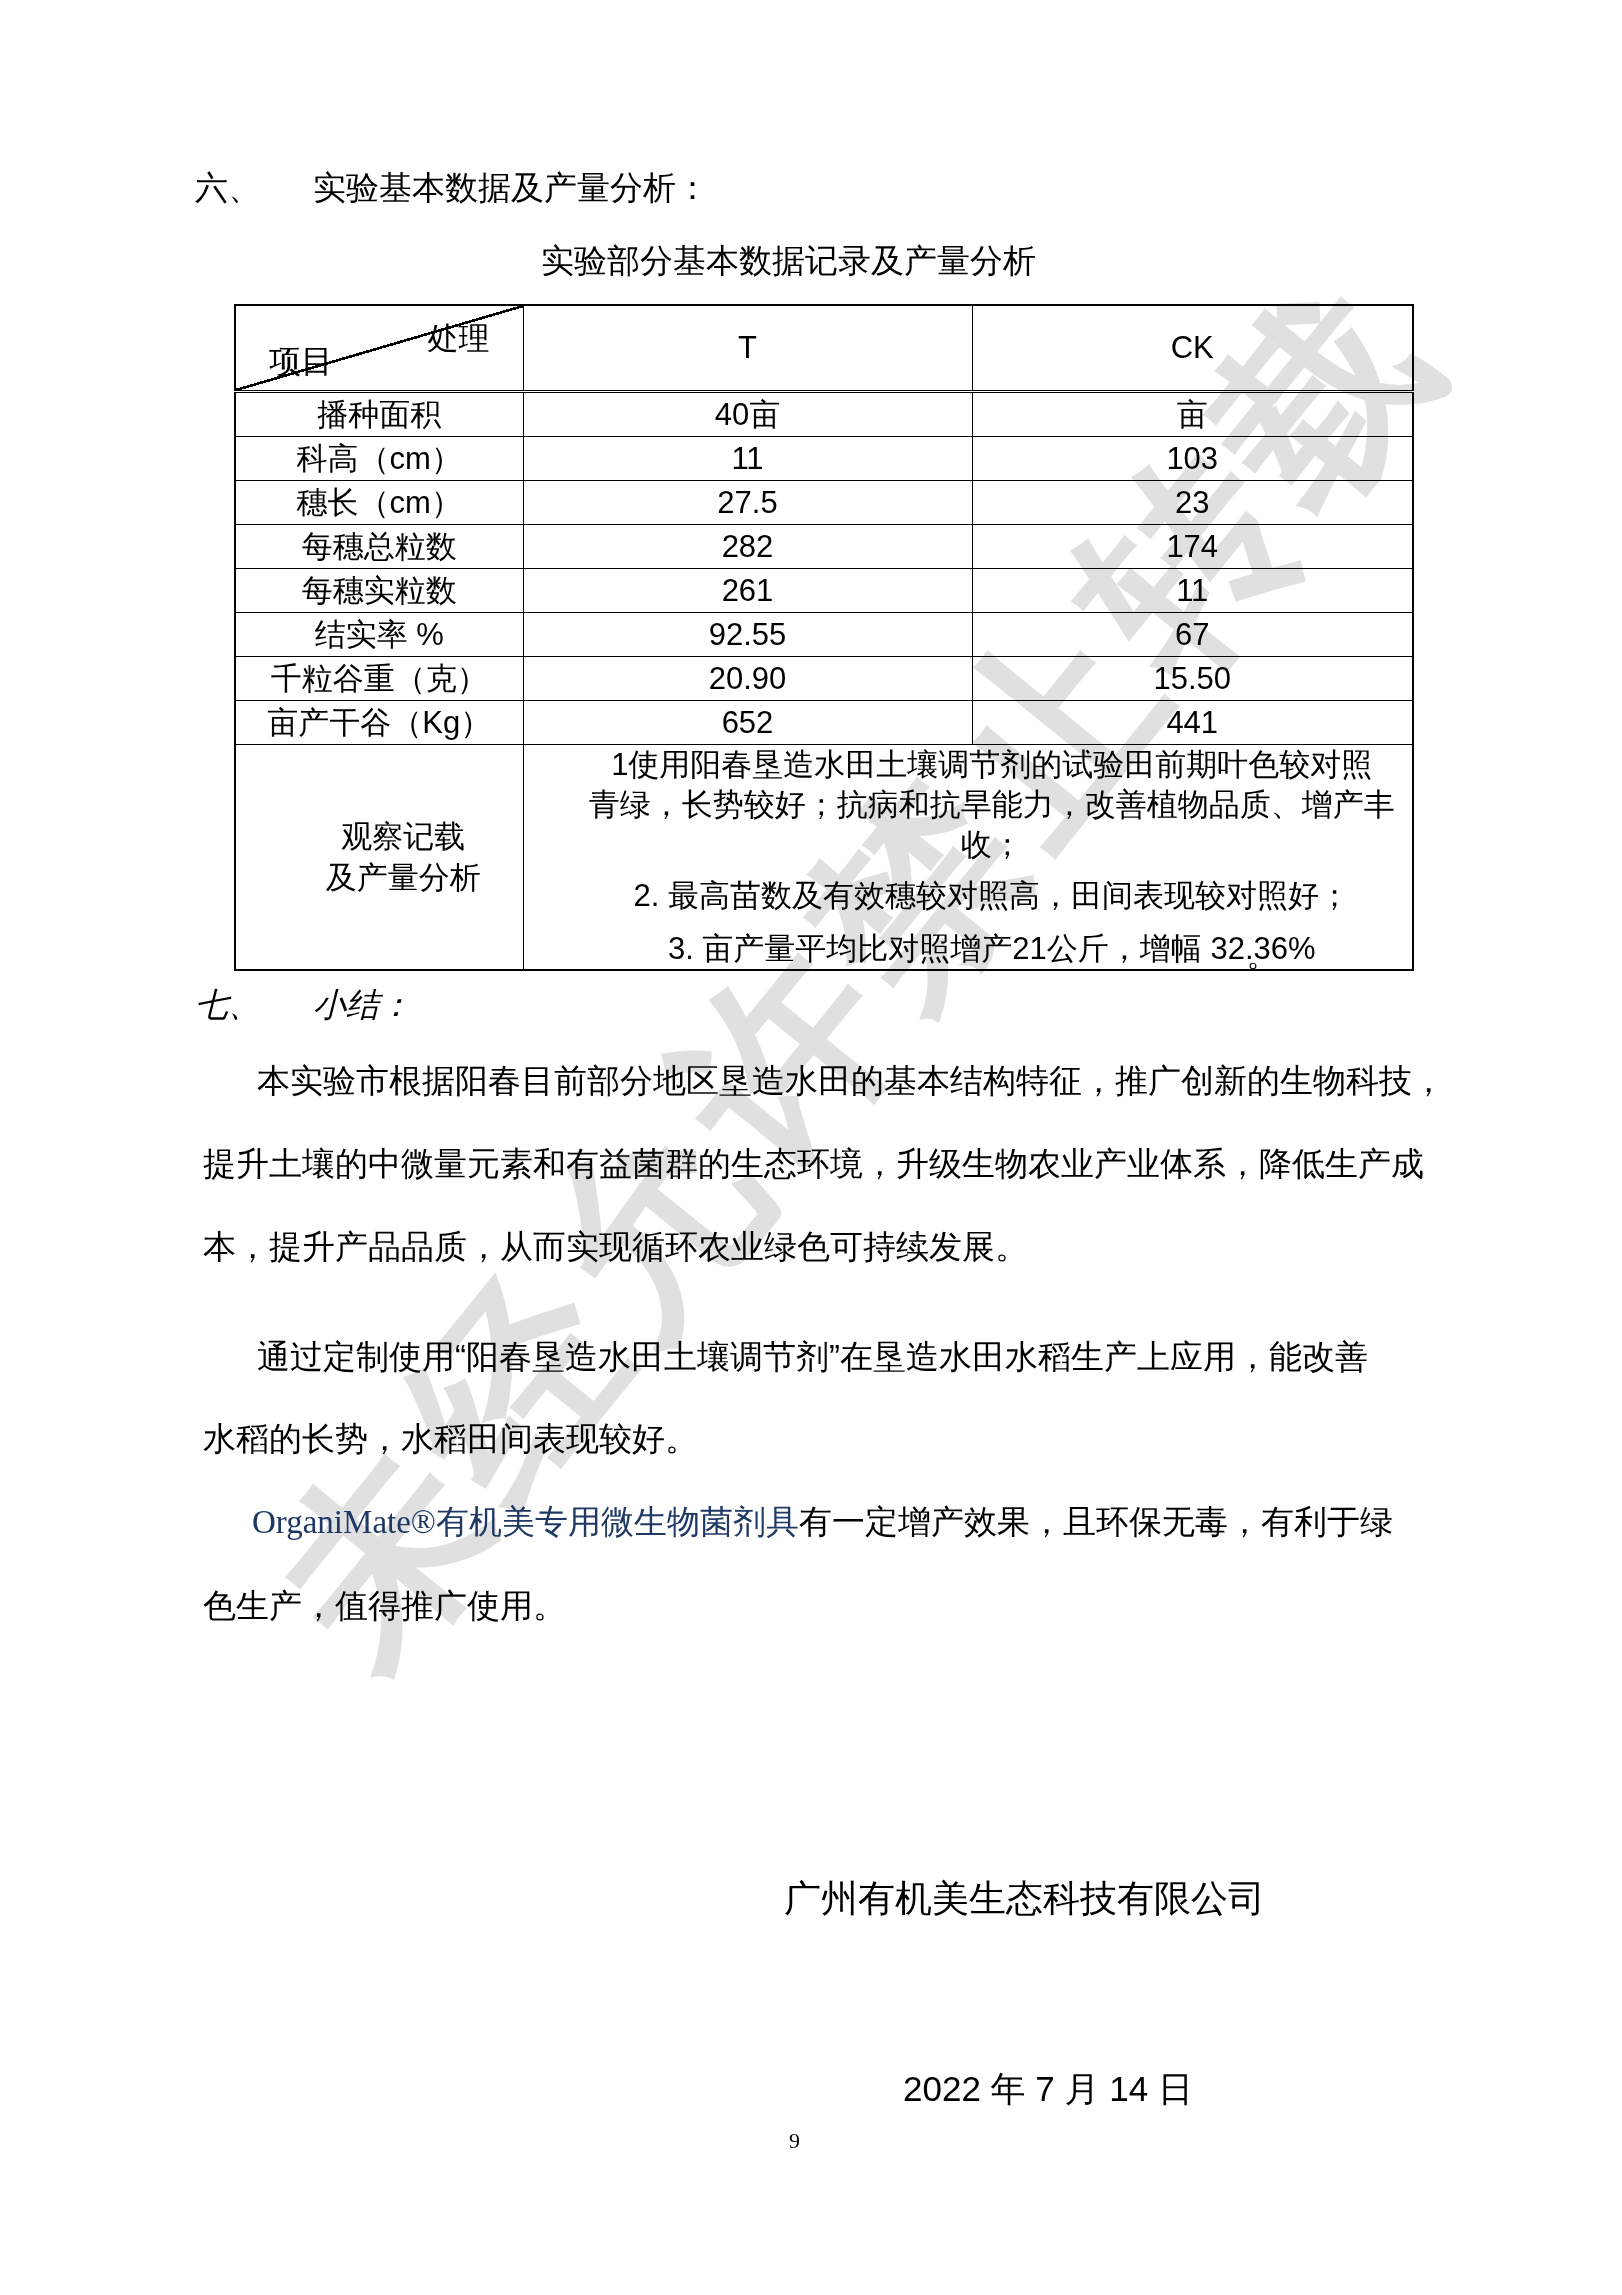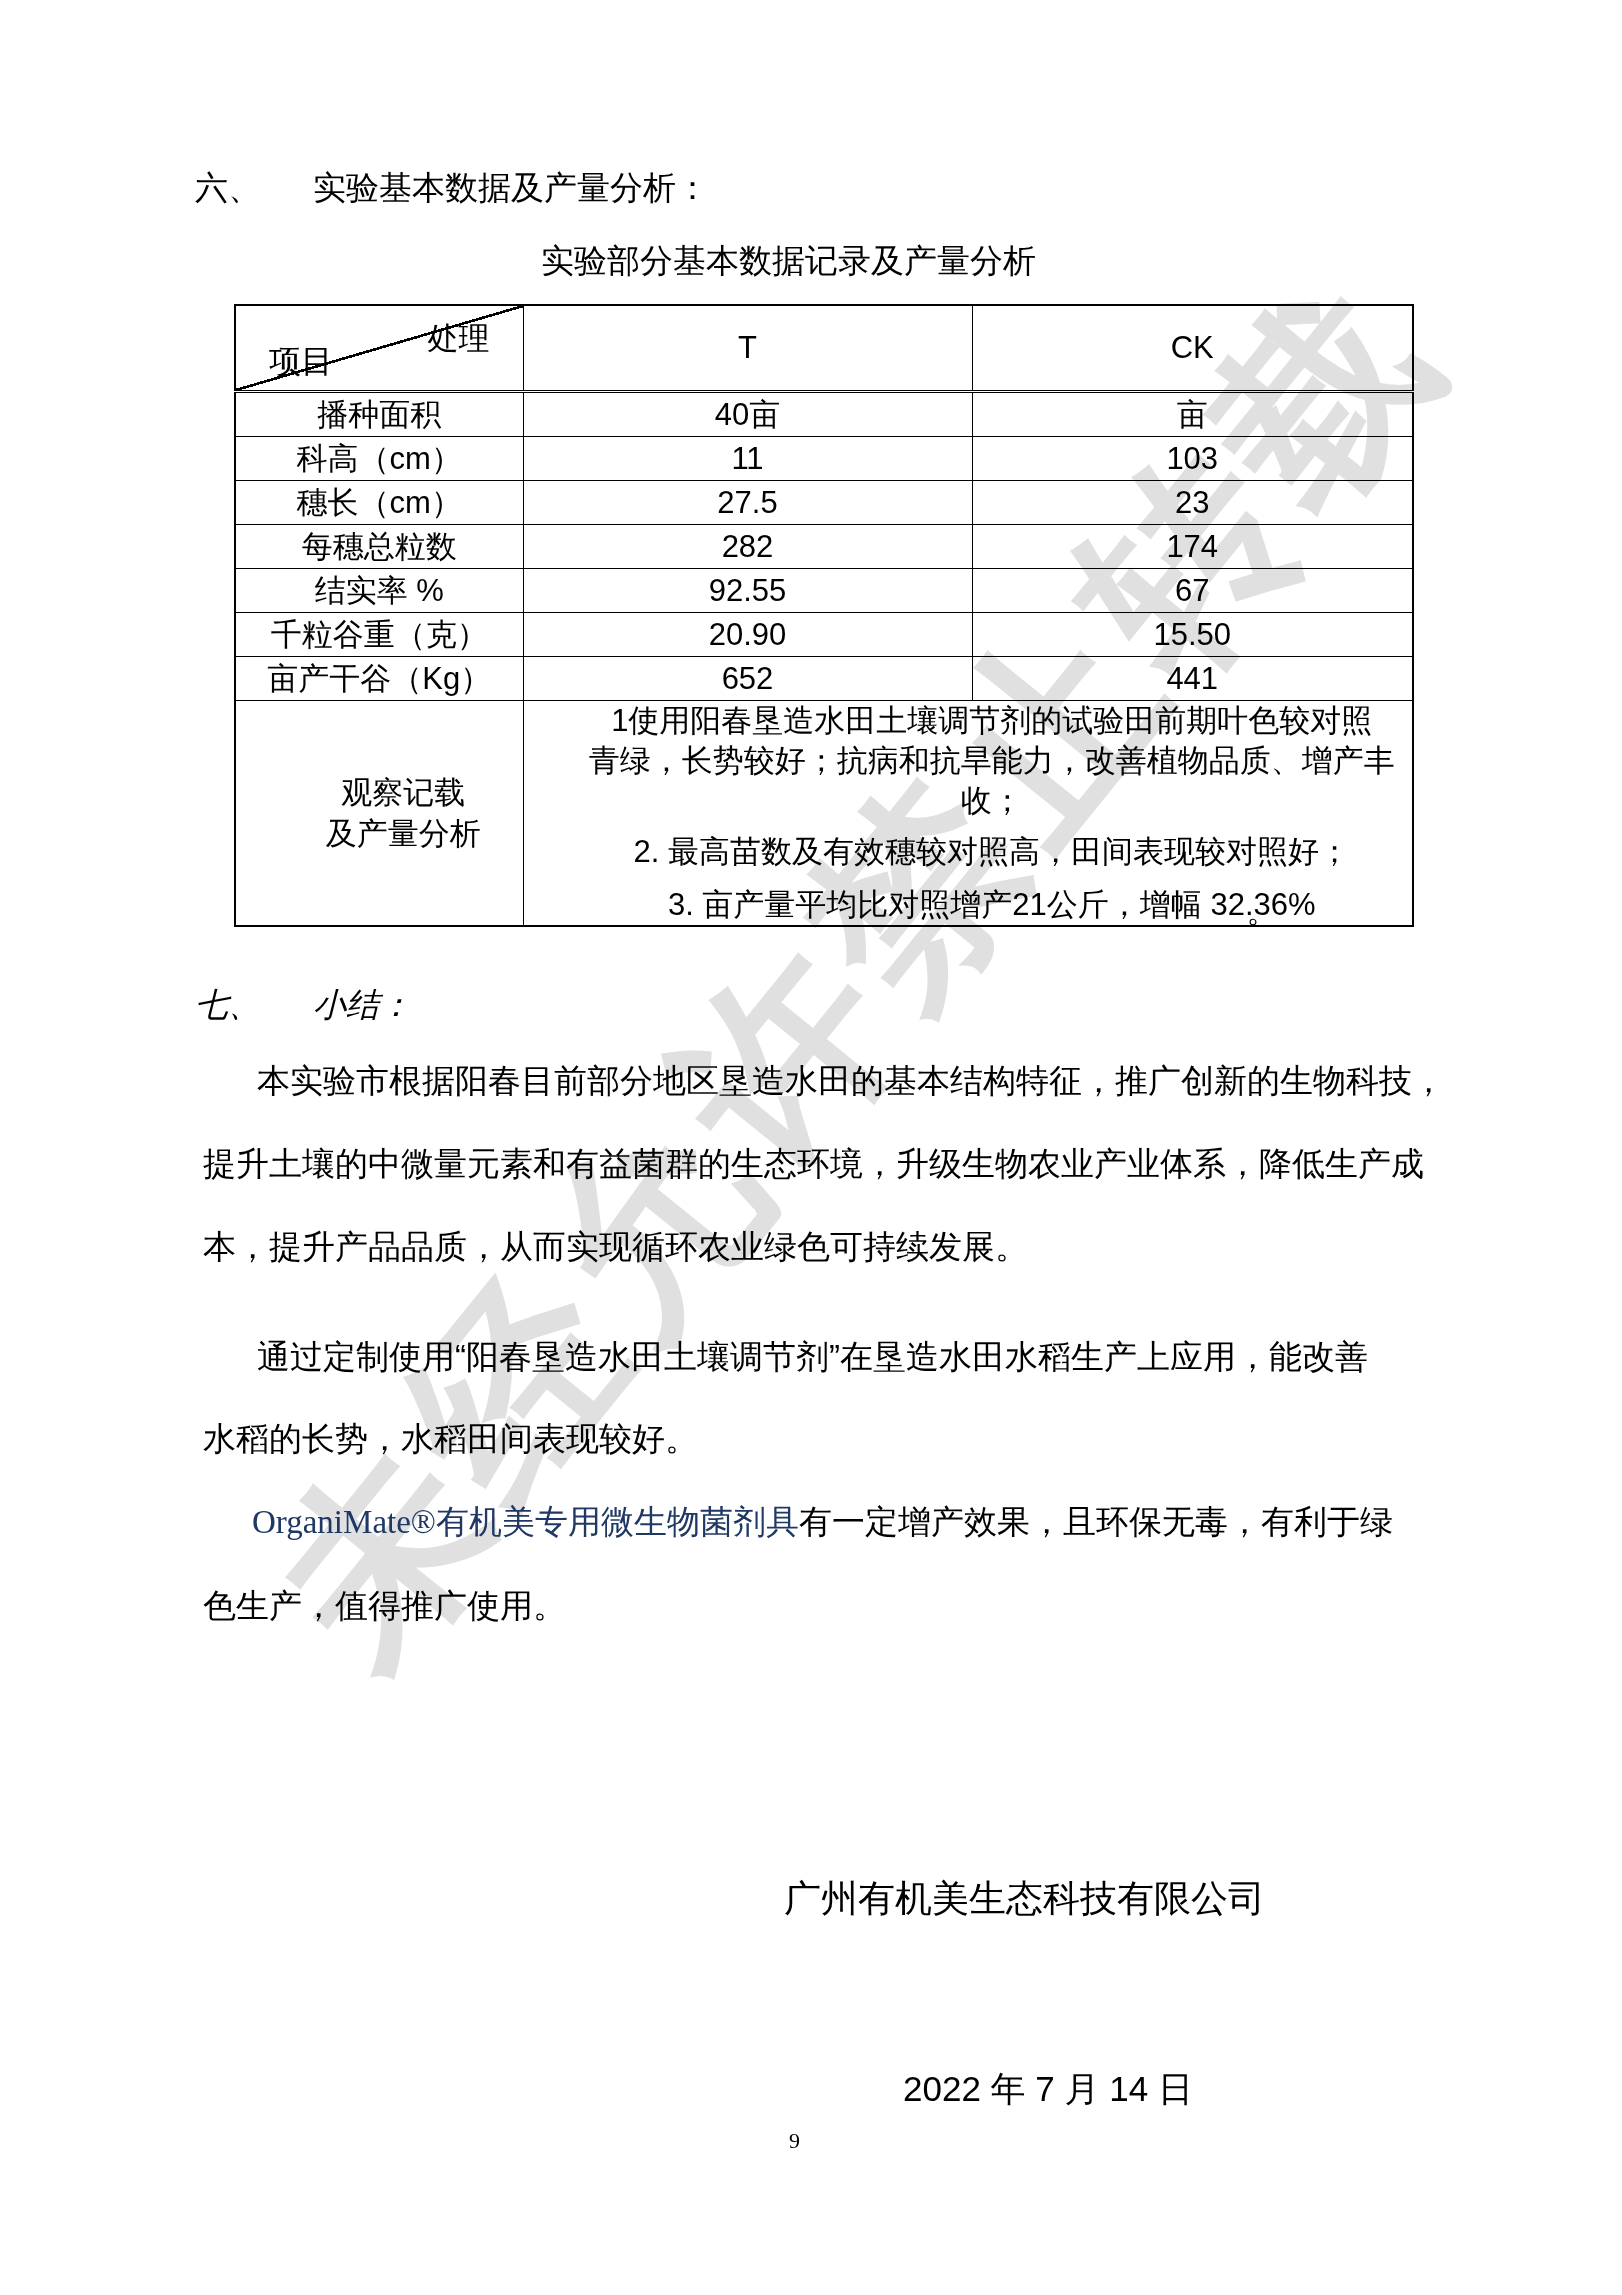--- a/index.html
+++ b/index.html
@@ -120,20 +120,25 @@
       <td>穗长（cm）</td>
       <td>27.5</td>
       <td>23</td>
     </tr>
     <tr class="datarow">
       <td>每穗总粒数</td>
       <td>282</td>
       <td>174</td>
     </tr>
     <tr class="datarow">
+      <td>每穗实粒数</td>
+      <td>261</td>
+      <td>11</td>
+    </tr>
+    <tr class="datarow">
       <td>结实率 %</td>
       <td>92.55</td>
       <td>67</td>
     </tr>
     <tr class="datarow">
       <td>千粒谷重（克）</td>
       <td>20.90</td>
       <td>15.50</td>
     </tr>
     <tr class="datarow">

